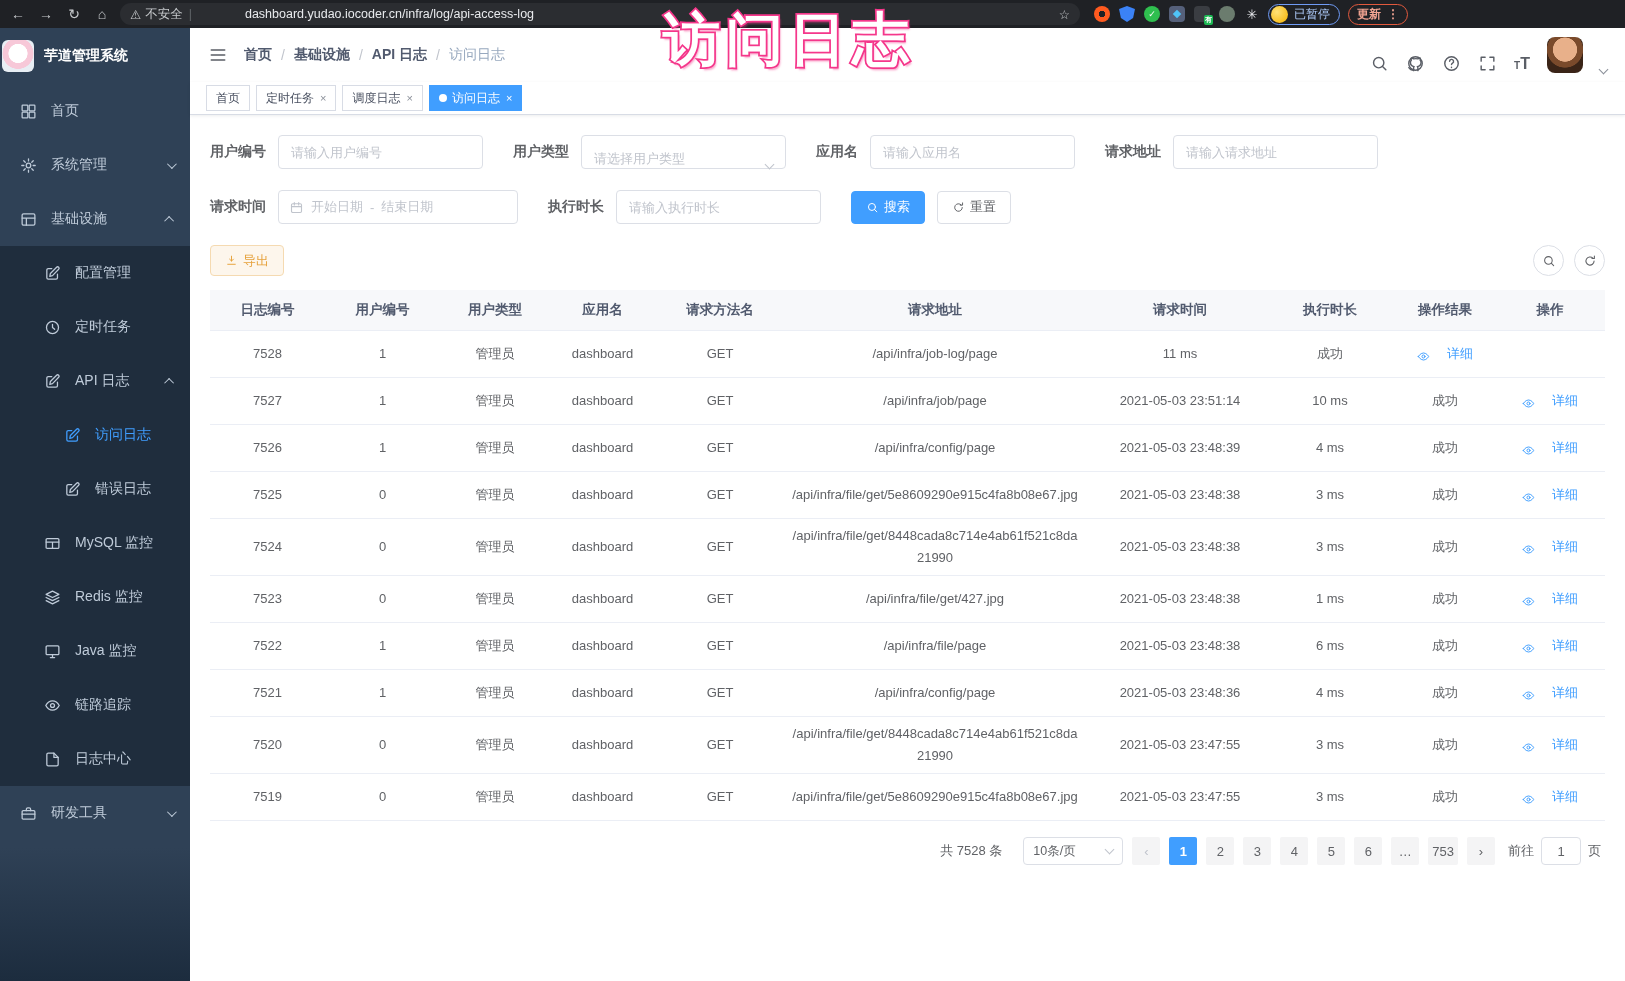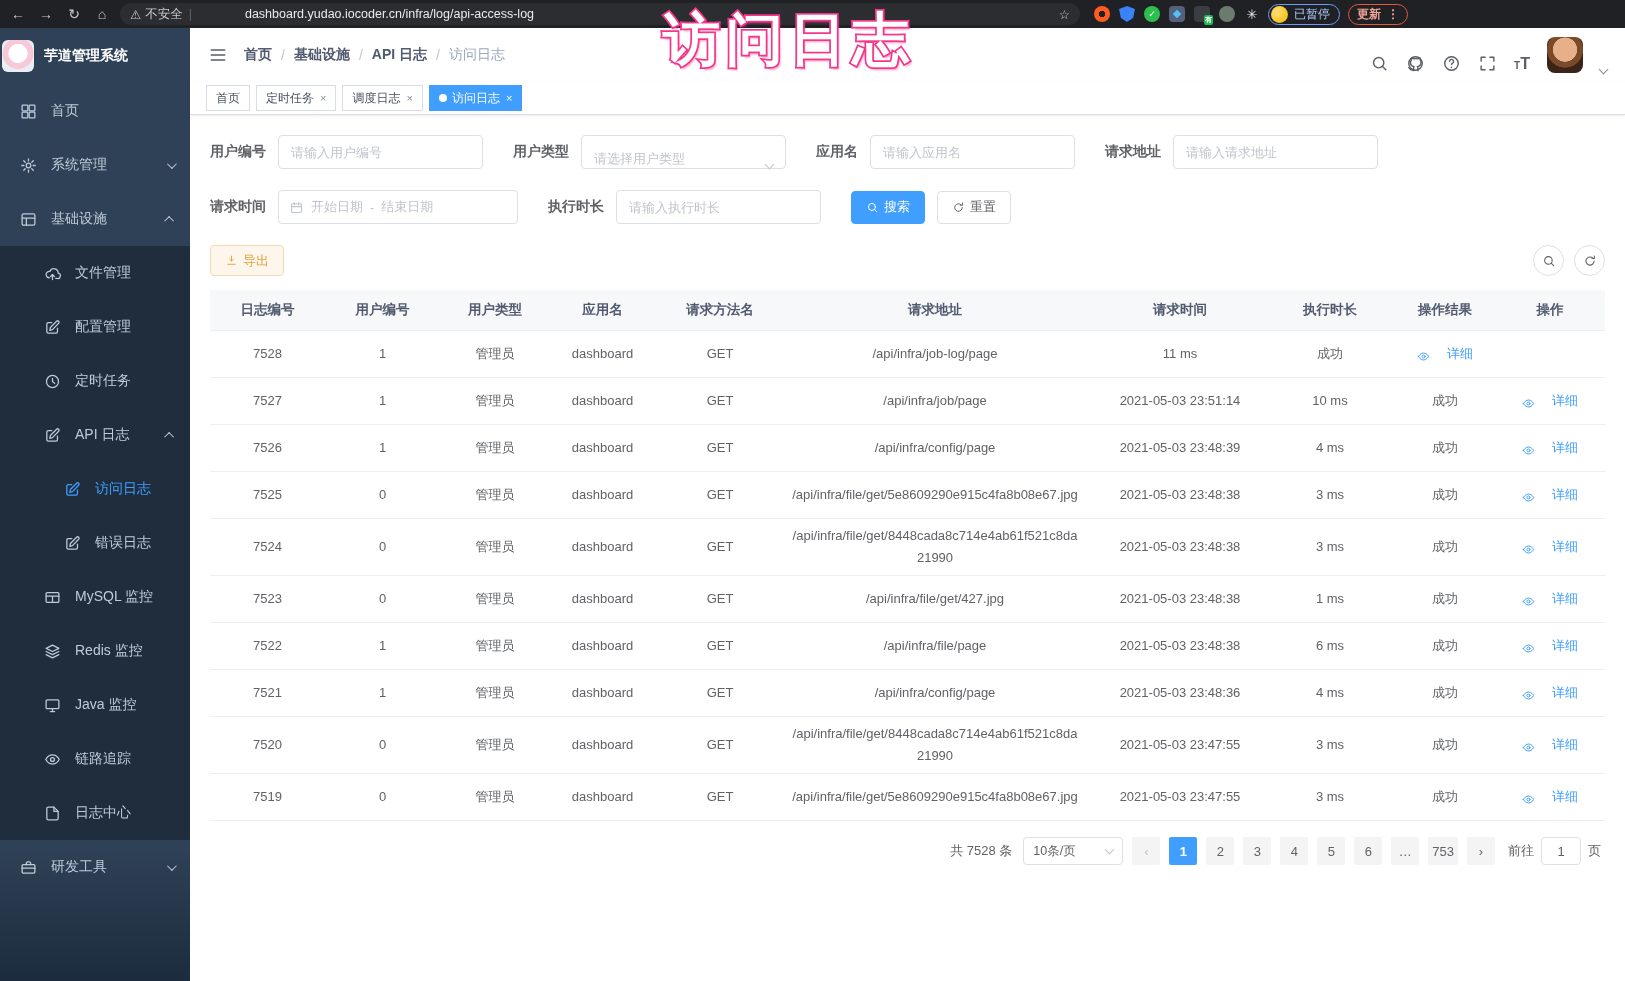--- a/index.html
+++ b/index.html
@@ -100,21 +100,21 @@
   .grid-cols { display:grid; grid-template-columns:115px 115px 110px 105px 130px 300px 190px 110px 120px 90px; }
   .t-head { background:#f7f8fa; border-bottom:1px solid #ebeef5; }
   .t-head .cell { font-weight:700; color:#515a6e; font-size:13.5px; height:40px; display:flex; align-items:center; justify-content:center; }
   .t-row { border-bottom:1px solid #ebeef5; }
   .t-row .cell { font-size:13px; color:#606266; min-height:46px; padding:6px 4px; display:flex; align-items:center; justify-content:center; text-align:center; line-height:1.7; word-break:break-all; }
   .detail-link { color:#409eff; display:inline-flex; align-items:center; gap:17px; cursor:pointer; }
   .detail-link .i { width:13px; height:13px; }
 
   
   .pagination { display:flex; align-items:center; justify-content:flex-end; gap:9px; padding:16px 4px 0; font-size:13px; color:#606266; }
-  .pg-total { margin-right:2px; }
+  .pg-total { margin-right:12px; }
   .pg-size { width:100px; height:28px; border:1px solid #dcdfe6; border-radius:4px; display:flex; align-items:center; padding:0 9px; color:#606266; cursor:pointer; font-size:12.5px; }
   .pg-size .caret { margin-left:auto; border-color:#c0c4cc; }
   .pg-btn { min-width:28px; height:28px; border-radius:2px; background:#f4f4f5; color:#606266; display:inline-flex; align-items:center; justify-content:center; font-size:13px; cursor:pointer; padding:0 4px; }
   .pg-btn.arrow { color:#c0c4cc; }
   .pg-btn.active { background:#409eff; color:#fff; font-weight:700; }
   .pg-goto { display:flex; align-items:center; gap:7px; margin-left:4px; }
   .pg-input { width:40px; height:28px; border:1px solid #dcdfe6; border-radius:4px; text-align:center; font-size:13px; color:#606266; outline:none; font-family:"Liberation Sans",sans-serif; }
 </style>
 </head>
 <body>
@@ -183,27 +183,20 @@
     <div class="m-item">
       <span class="i"><svg viewBox="0 0 24 24">
             <rect x="3" y="4" width="18" height="16" rx="2"></rect>
             <path d="M3 10h18M9 10v10"></path>
           </svg></span>
       <span>基础设施</span>
       <span class="chev up"></span>
     </div>
 
     <div class="sub-block">
-      <div class="m-item lv2">
-        <span class="i"><svg viewBox="0 0 24 24">
-              <path d="M7.5 18a4.5 4.5 0 1 1 .9-8.9A6 6 0 0 1 20 11.5 3.8 3.8 0 0 1 18.6 19h-2.1"></path>
-              <path d="M12 20.5V13.8M9.3 16.2L12 13.5l2.7 2.7"></path>
-            </svg></span>
-        <span>文件管理</span>
-      </div>
       <div class="m-item lv2">
         <span class="i"><svg viewBox="0 0 24 24">
               <path d="M11 5H6a2 2 0 0 0-2 2v11a2 2 0 0 0 2 2h11a2 2 0 0 0 2-2v-5"></path>
               <path d="M17.8 3.2a2 2 0 0 1 2.9 2.9L12 15l-3.8.9L9 12z"></path>
             </svg></span>
         <span>配置管理</span>
       </div>
       <div class="m-item lv2">
         <span class="i"><svg viewBox="0 0 24 24">
               <circle cx="12" cy="12" r="8.5"></circle>

